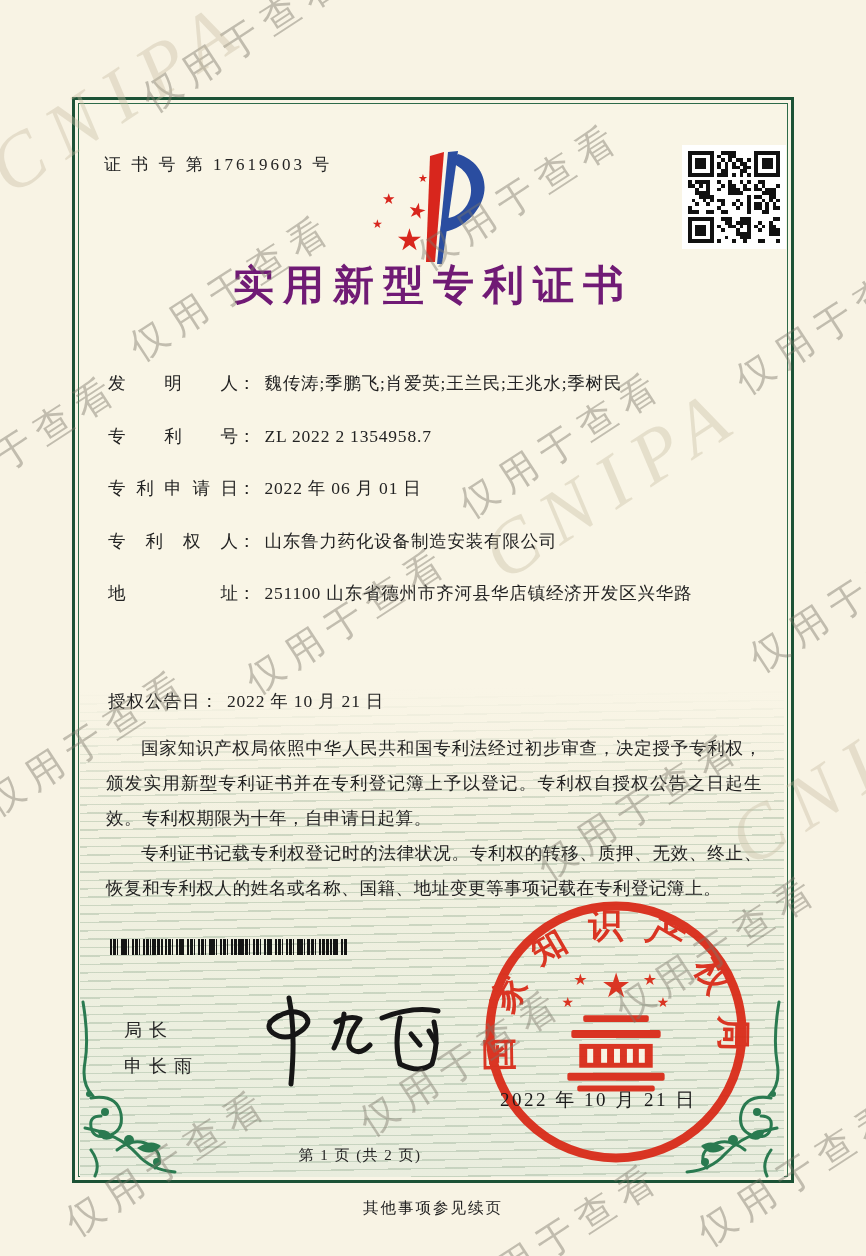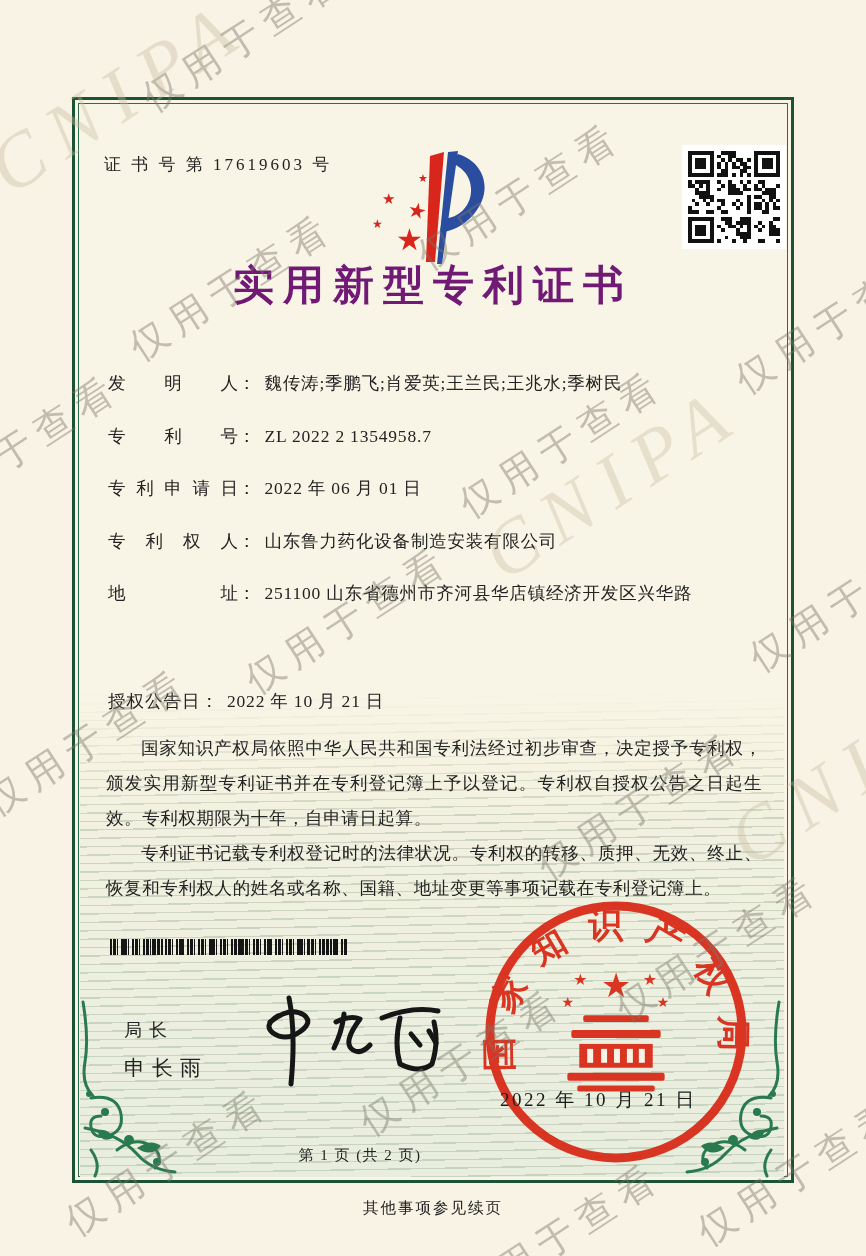--- a/index.html
+++ b/index.html
@@ -40,21 +40,21 @@
   .paras{position:absolute;left:106px;top:731px;width:656px;z-index:3;
     font-size:17.5px;line-height:35px;text-align:justify;letter-spacing:.6px;}
   .paras p{margin:0;text-indent:2em;}
   
   .barcode{position:absolute;left:110px;top:939px;width:237px;height:16px;z-index:3;
     background-image:
       repeating-linear-gradient(90deg,#151515 0 2px,transparent 2px 3px,#151515 3px 6px,transparent 6px 7px,#151515 7px 8px,transparent 8px 11px),
       repeating-linear-gradient(90deg,transparent 0 13px,#151515 13px 16px,transparent 16px 23px,#151515 23px 24px,transparent 24px 29px);
   }
   .signer-title{position:absolute;left:124px;top:1018px;font-size:18px;letter-spacing:7px;z-index:4;}
-  .signer-name{position:absolute;left:124px;top:1054px;font-size:21px;letter-spacing:7px;z-index:4;}
+  .signer-name{position:absolute;left:124px;top:1054px;font-size:18px;letter-spacing:7px;z-index:4;}
   .signature{position:absolute;left:248px;top:988px;z-index:4;}
   .seal{position:absolute;left:482px;top:898px;z-index:5;opacity:.94;}
   .seal-date{position:absolute;left:500px;top:1087px;font-size:19px;letter-spacing:2.5px;color:#1a1a1a;z-index:6;}
   .page-note{position:absolute;left:72px;top:1146px;width:576px;text-align:center;font-size:15px;letter-spacing:1.5px;z-index:3;}
   .footer-note{position:absolute;left:0;top:1198px;width:866px;text-align:center;font-size:15.5px;letter-spacing:2px;z-index:3;}
   
   .logo{position:absolute;left:338px;top:140px;z-index:3;}
   .qr{position:absolute;left:682px;top:145px;width:104px;height:104px;background:#fff;z-index:3;
       display:flex;align-items:center;justify-content:center;}
   .qr-grid{display:grid;grid-template-columns:repeat(25,1fr);width:92px;height:92px;}

